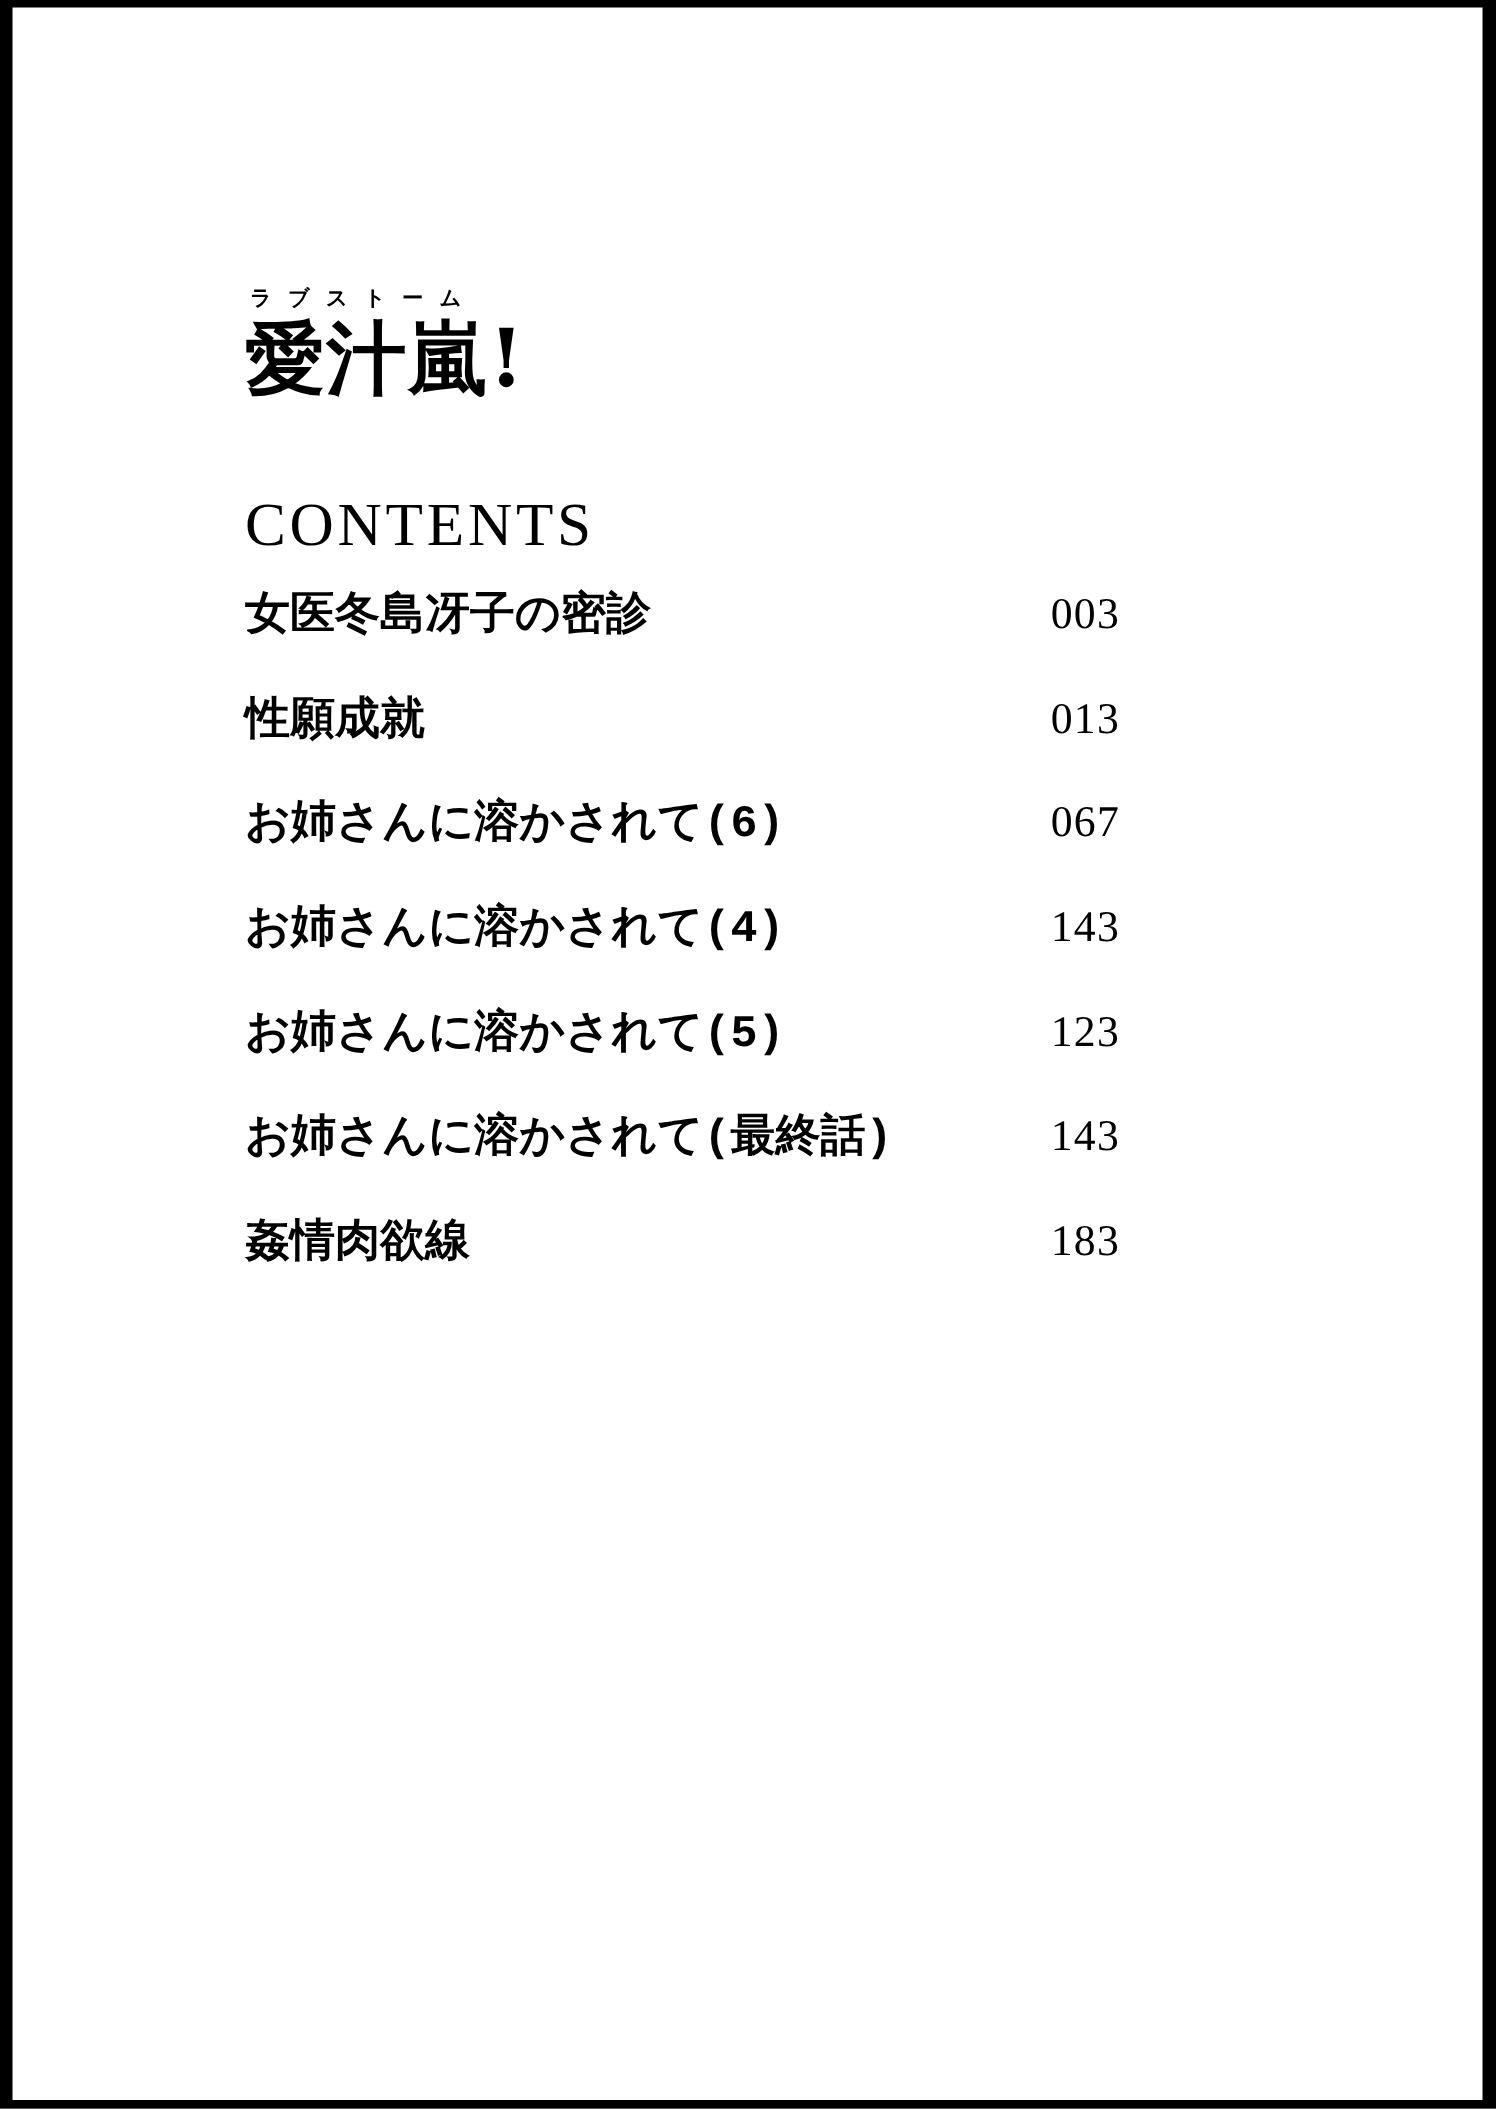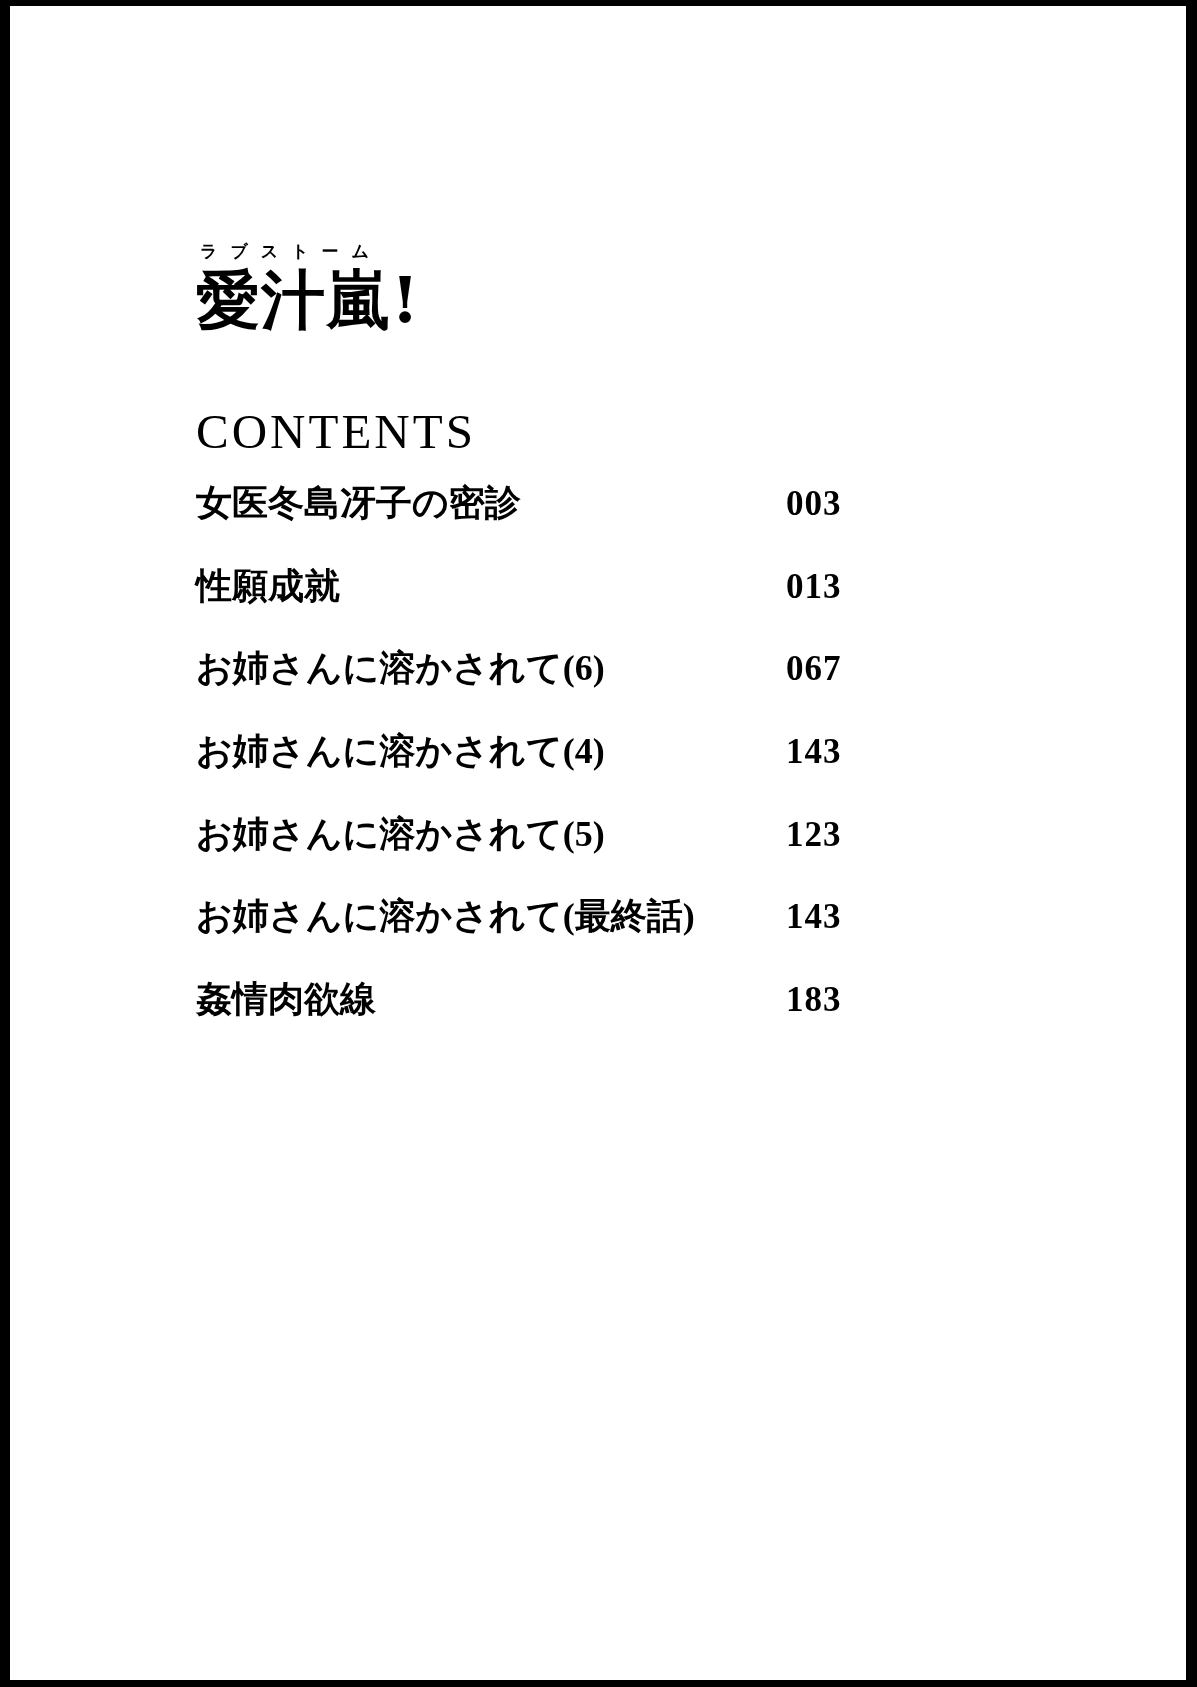--- a/index.html
+++ b/index.html
@@ -26,21 +26,21 @@
     border-right: 11px solid #000;
     border-top: 6px solid #000;
     border-bottom: 7px solid #000;
     pointer-events: none;
     box-sizing: border-box;
   }
 
   .content {
     position: absolute;
     left: 196px;
-    top: 243px;
+    top: 231px;
     width: 700px;
   }
 
   
   .title-block {
     position: relative;
     margin-bottom: 74px;
   }
   .title-ruby {
     font-family: "DejaVu Serif", "Liberation Serif", serif;
@@ -75,35 +75,35 @@
   .toc {
     width: 700px;
   }
   .toc-row {
     display: flex;
     align-items: baseline;
     justify-content: space-between;
     margin-bottom: 43px;
   }
   .toc-title {
-    font-family: Liberation Serif, serif;
+    font-family: Liberation Mono, monospace;
     font-size: 36px;
     font-weight: 700;
     line-height: 1.1;
     letter-spacing: 0px;
     white-space: nowrap;
     text-align: center;
   }
   .toc-page {
     font-family: "Liberation Serif", "DejaVu Serif", serif;
     font-size: 35px;
-    font-weight: 700;
+    font-weight: 400;
     line-height: 1.1;
     letter-spacing: 1px;
-    text-align: left;
+    text-align: right;
     min-width: 110px;
     white-space: nowrap;
   }
 </style>
 </head>
 <body>
 
 <div class="page">
   <div class="content">
 

